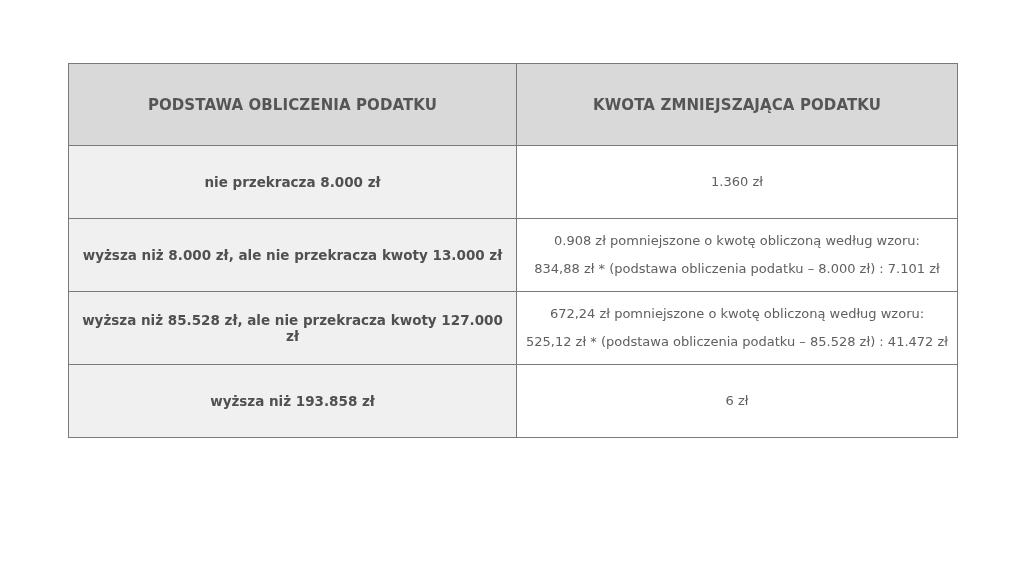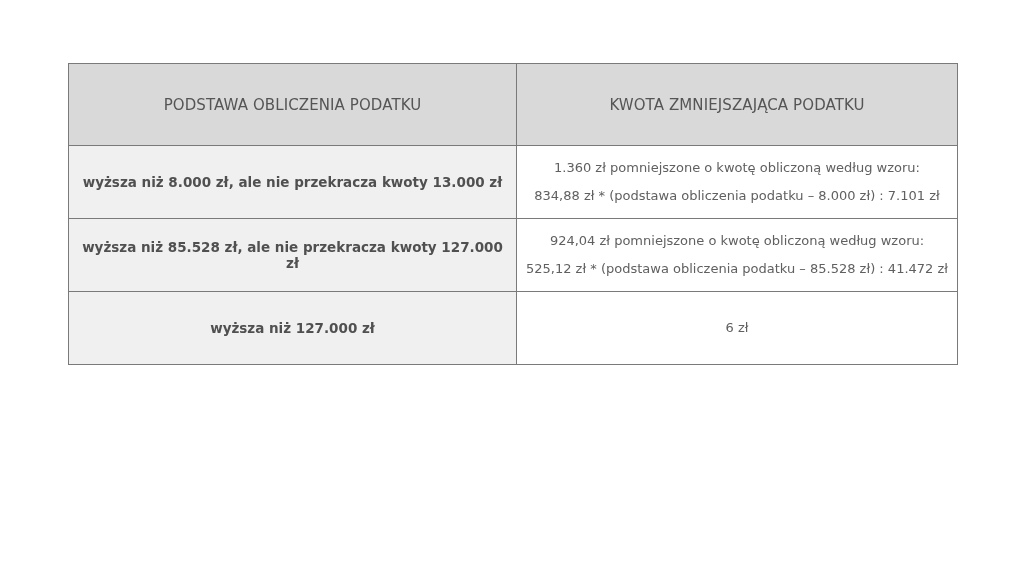--- a/index.html
+++ b/index.html
@@ -28,21 +28,21 @@
     table.tax-table th,
     table.tax-table td {
       border: 1px solid #7a7a7a;
       text-align: center;
       vertical-align: middle;
       padding: 0 8px;
     }
     table.tax-table th {
       background: #d9d9d9;
       color: #555555;
-      font-weight: normal;
+      font-weight: bold;
       font-size: 15px;
       height: 81px;
       letter-spacing: 0.1px;
     }
     col.c1 { width: 448px; }
     col.c2 { width: 441px; }
     table.tax-table td.basis {
       background: #f0f0f0;
       color: #505050;
       font-weight: bold;
@@ -69,34 +69,40 @@
       <col class="c2">
     </colgroup>
     <thead>
       <tr>
         <th>PODSTAWA OBLICZENIA PODATKU</th>
         <th>KWOTA ZMNIEJSZAJĄCA PODATKU</th>
       </tr>
     </thead>
     <tbody>
       <tr>
+        <td class="basis">nie przekracza 8.000 zł</td>
+        <td class="amount">
+          <span class="line">1.360 zł</span>
+        </td>
+      </tr>
+      <tr>
         <td class="basis">wyższa niż 8.000 zł, ale nie przekracza kwoty 13.000 zł</td>
         <td class="amount">
-          <span class="line">1.360 zł pomniejszone o kwotę obliczoną według wzoru:</span>
+          <span class="line">0.908 zł pomniejszone o kwotę obliczoną według wzoru:</span>
           <span class="line">834,88 zł * (podstawa obliczenia podatku – 8.000 zł) : 7.101 zł</span>
         </td>
       </tr>
       <tr>
         <td class="basis">wyższa niż 85.528 zł, ale nie przekracza kwoty 127.000 zł</td>
         <td class="amount">
-          <span class="line">924,04 zł pomniejszone o kwotę obliczoną według wzoru:</span>
+          <span class="line">672,24 zł pomniejszone o kwotę obliczoną według wzoru:</span>
           <span class="line">525,12 zł * (podstawa obliczenia podatku – 85.528 zł) : 41.472 zł</span>
         </td>
       </tr>
       <tr>
-        <td class="basis">wyższa niż 127.000 zł</td>
+        <td class="basis">wyższa niż 193.858 zł</td>
         <td class="amount">
           <span class="line">6 zł</span>
         </td>
       </tr>
     </tbody>
   </table>
 </div>
 
 </body></html>

